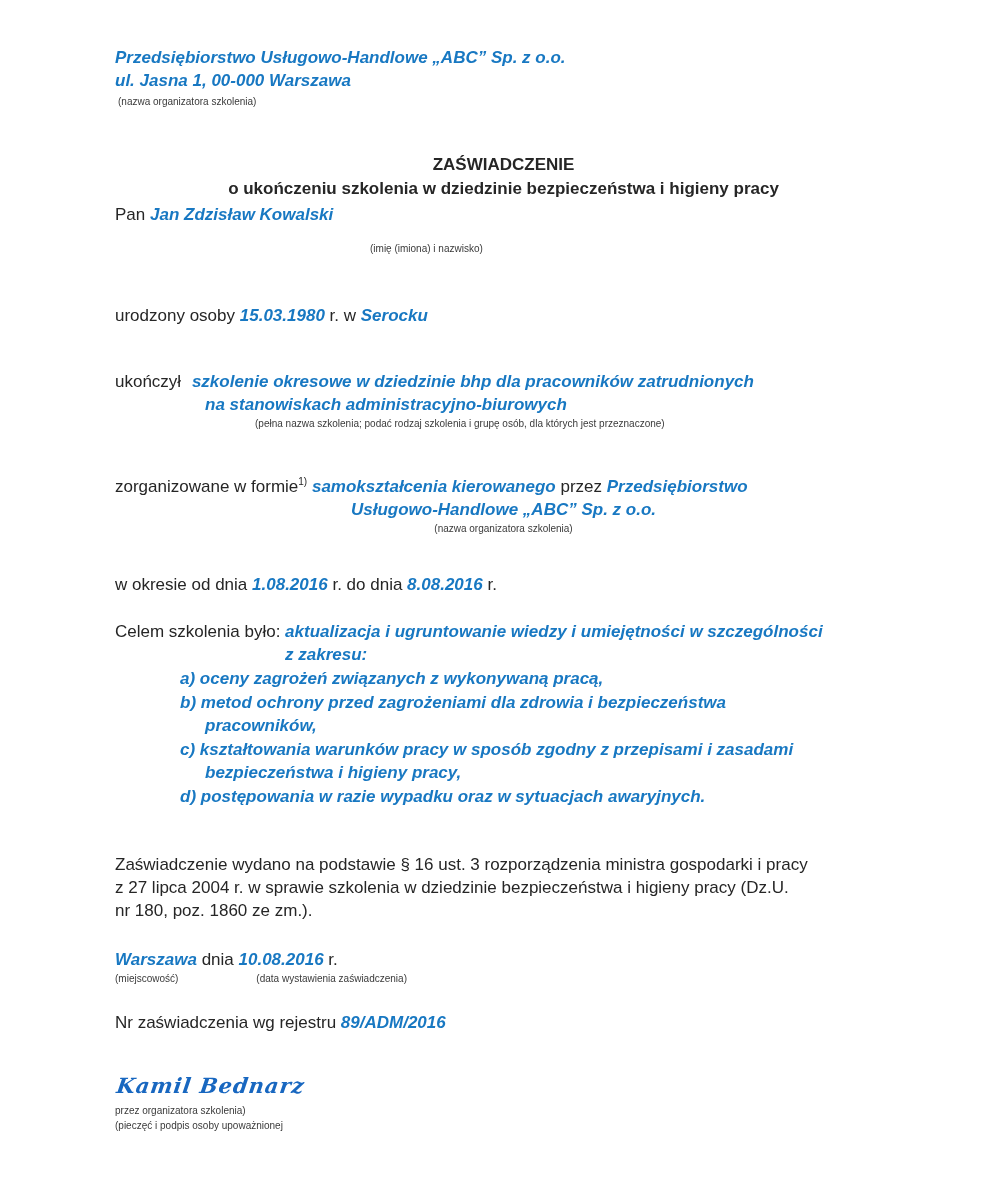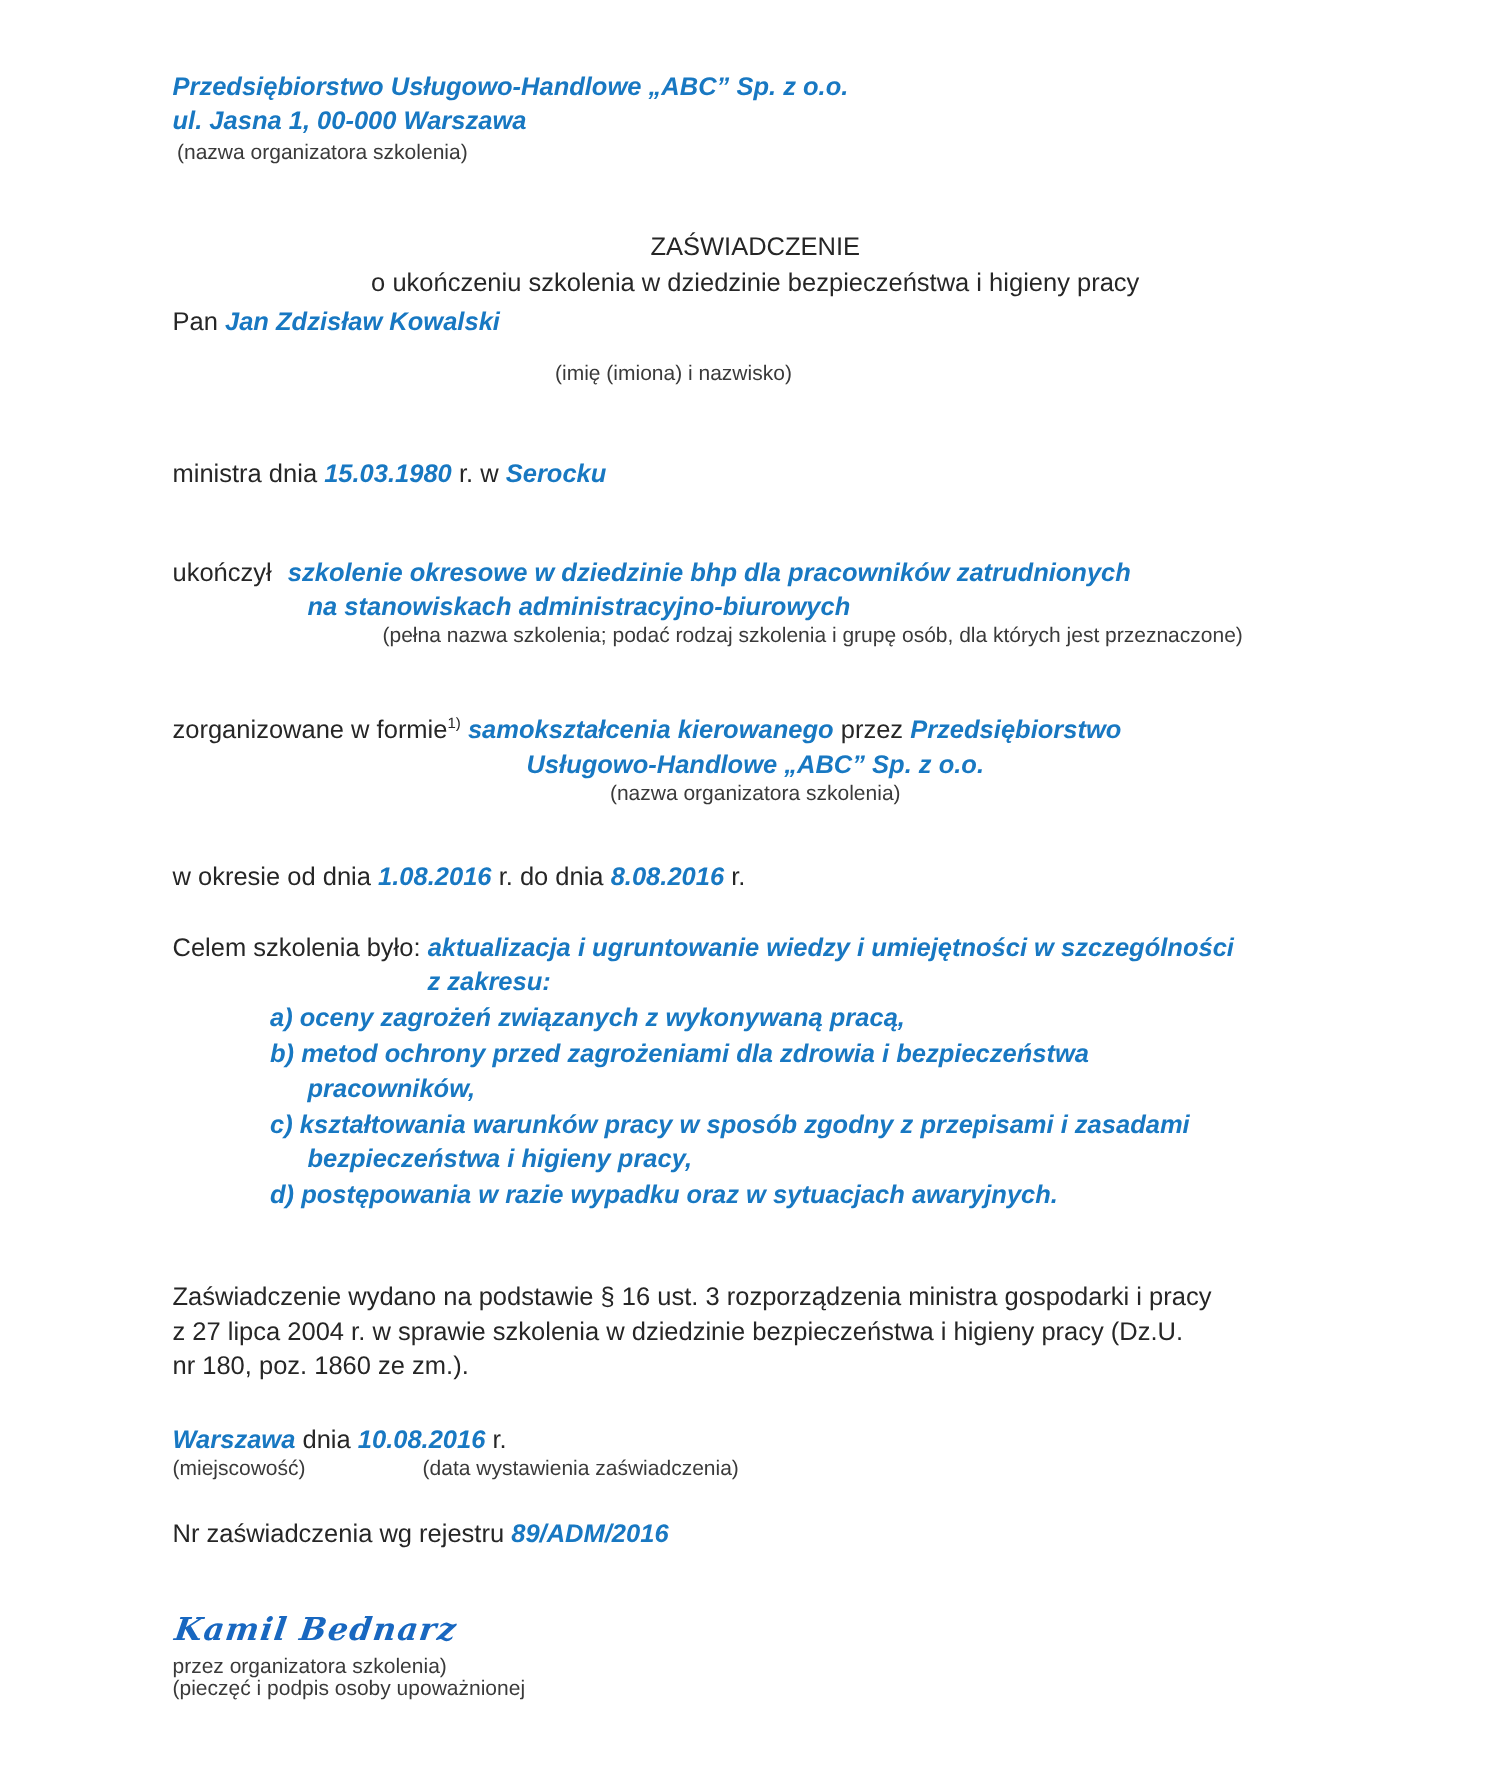--- a/index.html
+++ b/index.html
@@ -8,23 +8,23 @@
     width:992px;height:1190px;
     background:#ffffff;
     font-family:"Liberation Sans","DejaVu Sans",sans-serif;
     font-size:17px;line-height:23px;color:#262626;
     box-sizing:border-box;
     padding:46px 100px 0 115px;
     overflow:hidden;
   }
   .blue{color:#1878C2;}
   .bi{font-weight:bold;font-style:italic;}
-  .caption{font-size:14px;line-height:15px;color:#3a3a3a;}
+  .caption{font-size:10px;line-height:15px;color:#3a3a3a;}
   .center{text-align:center;}
-  .bold{font-weight:normal;}
+  .bold{font-weight:bold;}
 
   .org-header .caption{margin-top:2px;margin-left:3px;}
   .title-block{margin-top:44px;}
   .title-block div{line-height:24px;}
   .person-line{margin-top:2px;}
   .person-caption{margin-top:15px;margin-left:255px;}
   .birth-line{margin-top:48px;}
   .training-block{margin-top:43px;}
   .training-line1 .blue{margin-left:6px;}
   .training-line2{margin-left:90px;}
@@ -67,21 +67,21 @@
   </div>
 
   <div class="title-block center">
     <div class="bold">ZAŚWIADCZENIE</div>
     <div class="bold">o ukończeniu szkolenia w dziedzinie bezpieczeństwa i higieny pracy</div>
   </div>
 
   <div class="person-line"><span>Pan</span> <span class="blue bi">Jan Zdzisław Kowalski</span></div>
   <div class="caption person-caption">(imię (imiona) i nazwisko)</div>
 
-  <div class="birth-line"><span>ministra dnia</span> <span class="blue bi">15.03.1980</span> <span>r. w</span> <span class="blue bi">Serocku</span></div>
+  <div class="birth-line"><span>urodzony osoby</span> <span class="blue bi">15.03.1980</span> <span>r. w</span> <span class="blue bi">Serocku</span></div>
 
   <div class="training-block">
     <div class="training-line1"><span>ukończył</span> <span class="blue bi">szkolenie okresowe w dziedzinie bhp dla pracowników zatrudnionych</span></div>
     <div class="training-line2 blue bi">na stanowiskach administracyjno-biurowych</div>
     <div class="caption training-caption">(pełna nazwa szkolenia; podać rodzaj szkolenia i grupę osób, dla których jest przeznaczone)</div>
   </div>
 
   <div class="organized-block">
     <div><span>zorganizowane w formie</span><sup>1)</sup> <span class="blue bi">samokształcenia kierowanego</span> <span>przez</span> <span class="blue bi">Przedsiębiorstwo</span></div>
     <div class="center blue bi">Usługowo-Handlowe „ABC” Sp. z o.o.</div>

